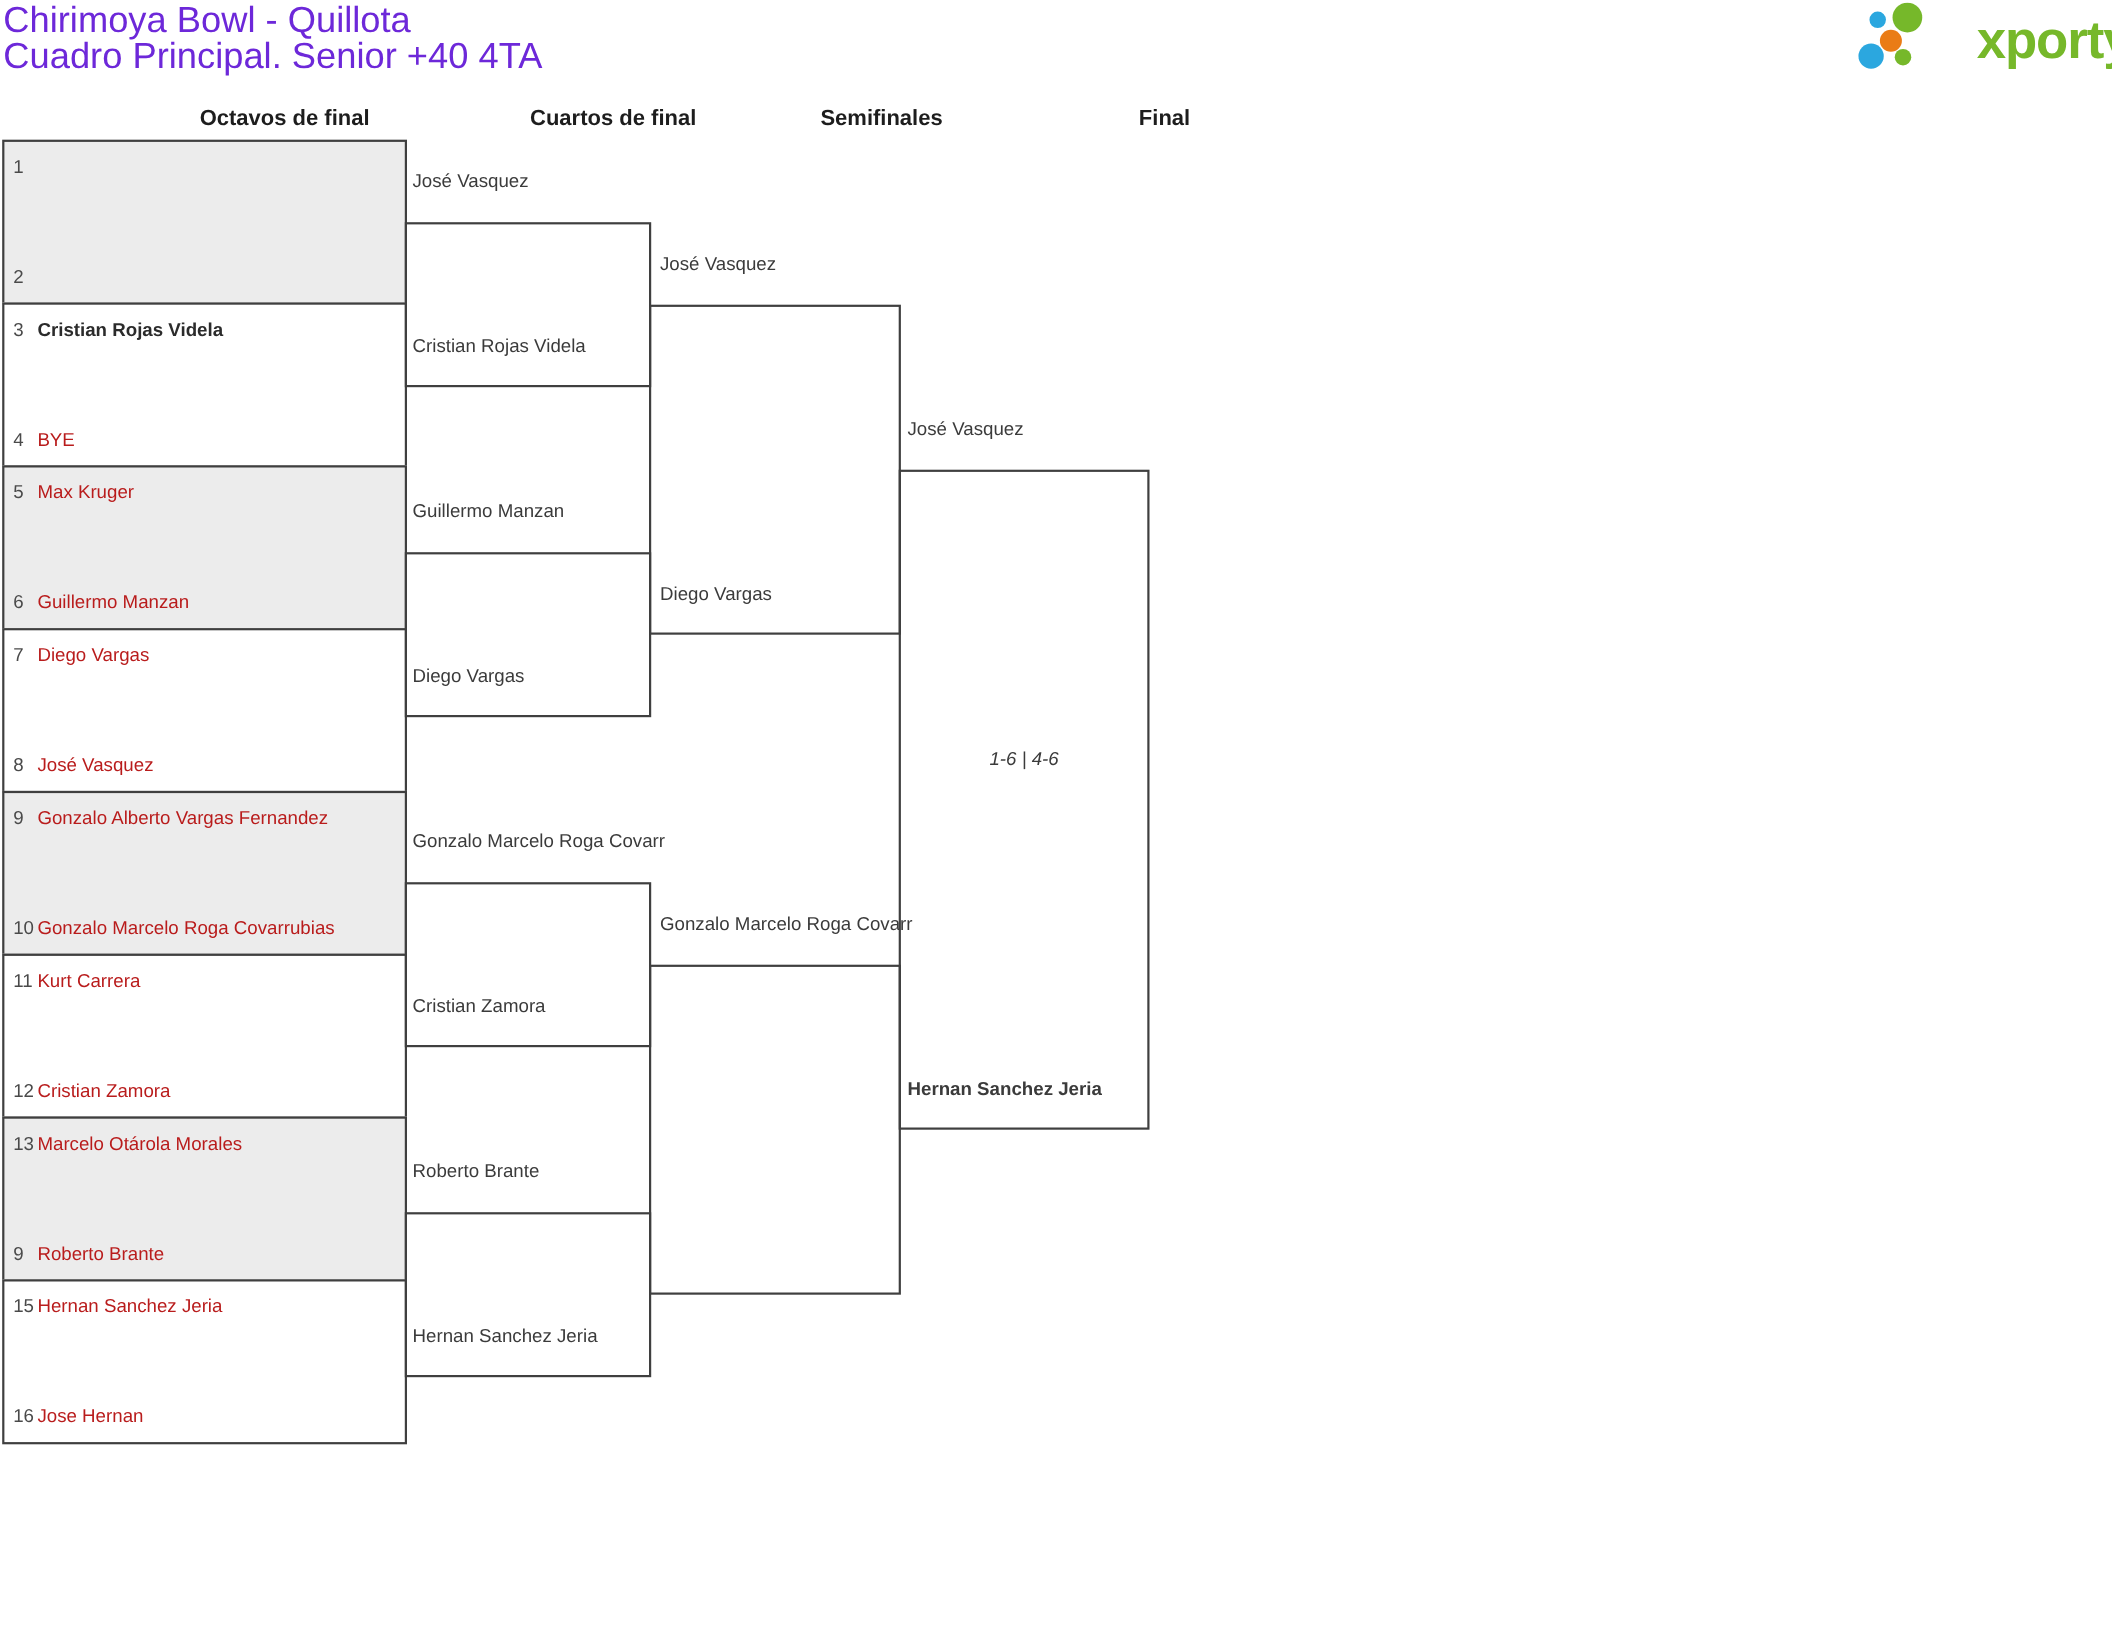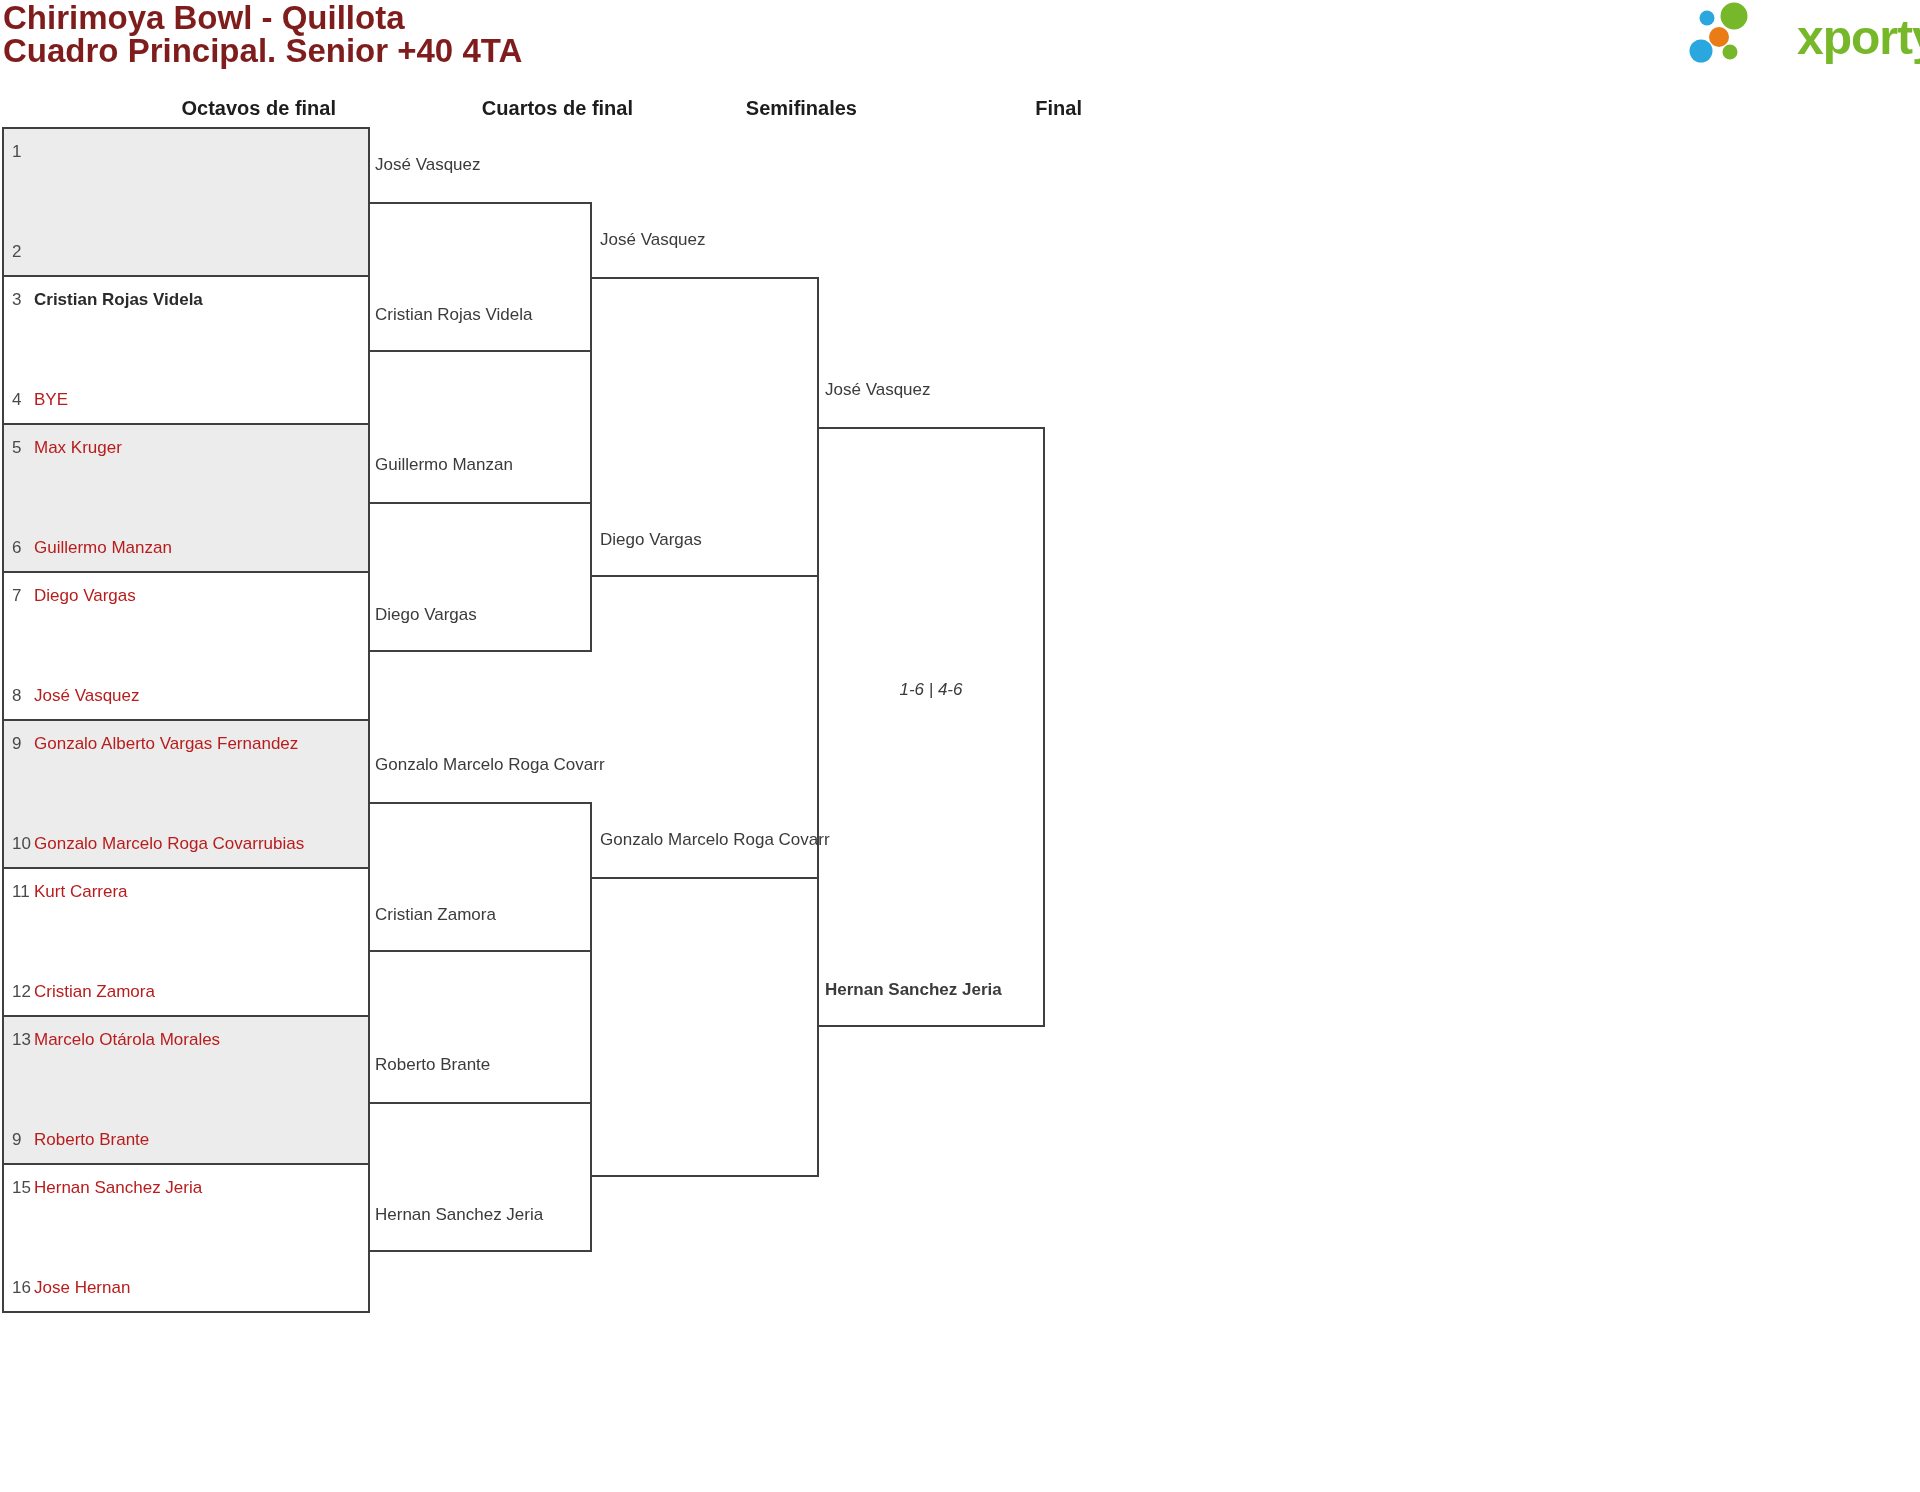--- a/index.html
+++ b/index.html
@@ -1,20 +1,20 @@
 <!DOCTYPE html>
 <html><head>
 <meta charset="utf-8">
 <style>
   html,body{margin:0;padding:0;background:#ffffff;}
   .canvas{position:relative;width:1920px;height:1492px;background:#ffffff;overflow:hidden;
           font-family:"Liberation Sans","DejaVu Sans",sans-serif;}
 
   
-  .title-block{position:absolute;left:3px;top:1px;color:#7f1d1d;font-weight:700;
+  .title-block{position:absolute;left:3px;top:1px;color:#6d28d9;font-weight:400;
                font-size:33px;line-height:33px;letter-spacing:0px;}
   .title-block div{white-space:nowrap;}
 
   .logo{position:absolute;left:1688px;top:2px;width:230px;height:70px;}
   .logo svg{position:absolute;left:0;top:0;}
   .logo-text{position:absolute;left:68px;top:12px;font-size:48px;line-height:48px;
              font-weight:700;color:#76b82a;letter-spacing:-1px;margin-left:41px;}
 
   
   .round-header{position:absolute;top:96px;height:24px;line-height:24px;width:300px;

